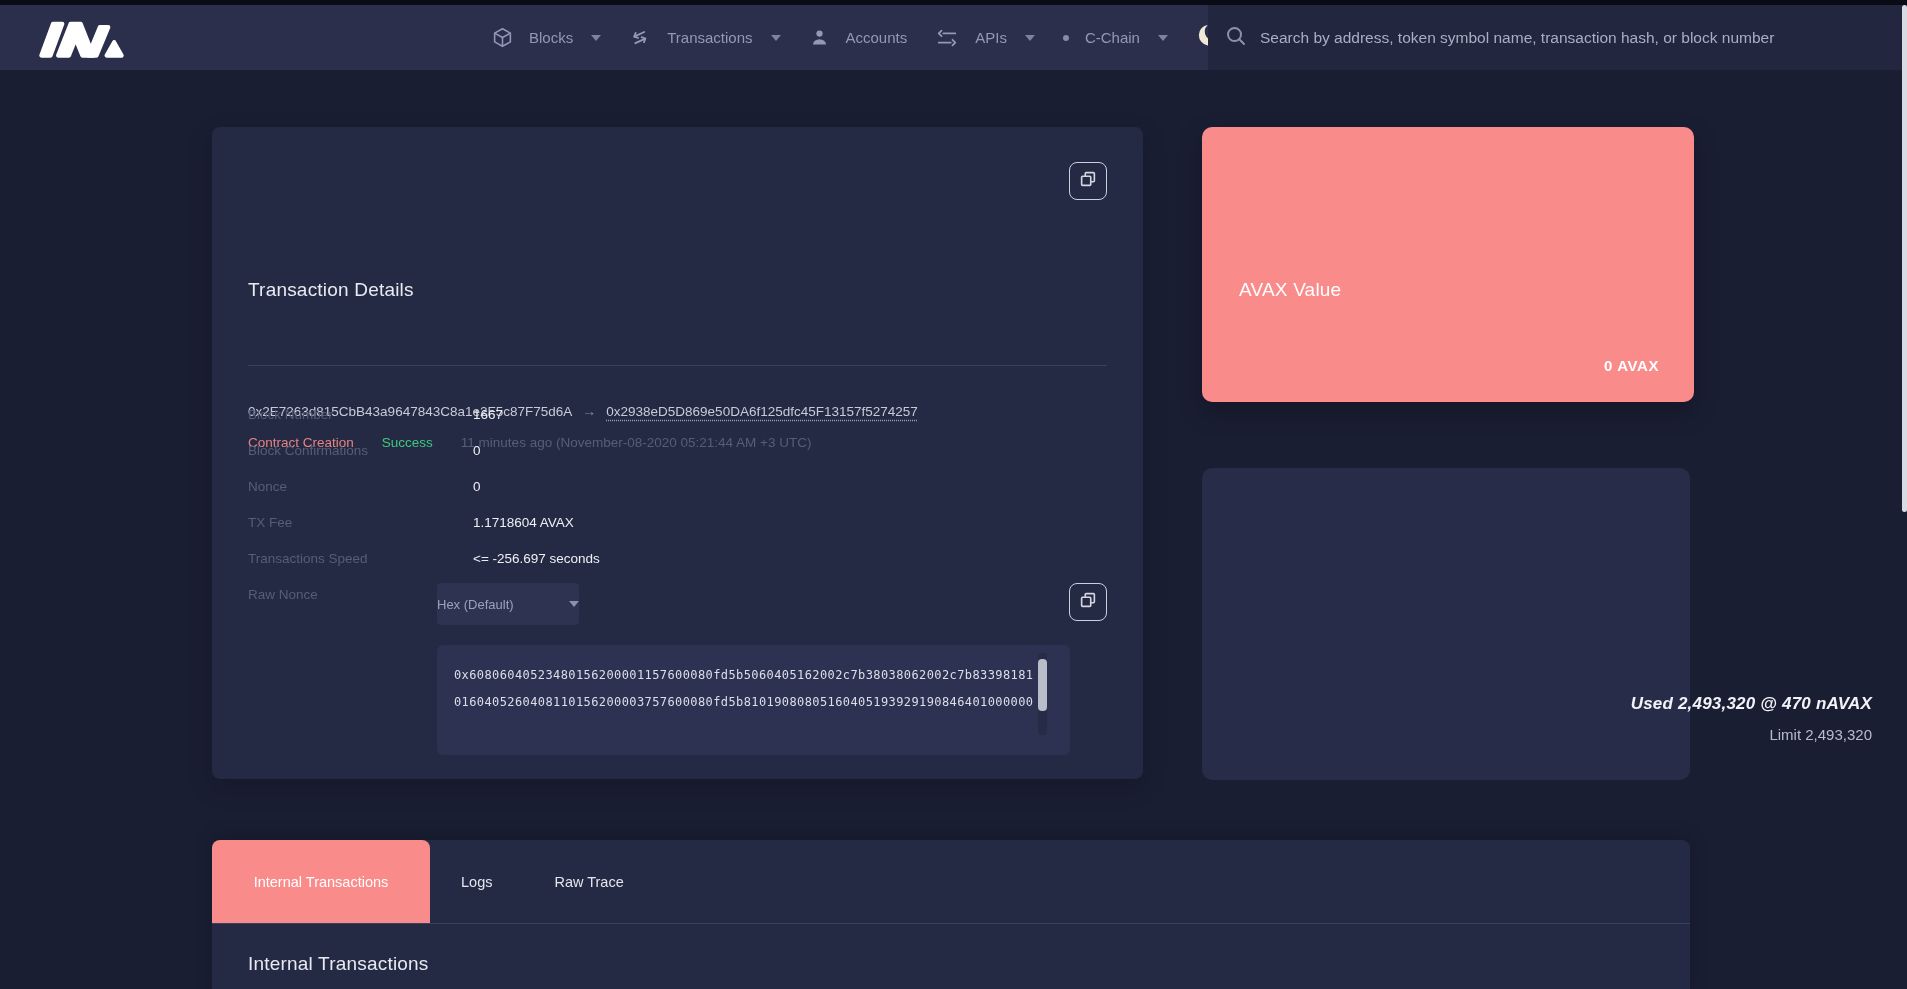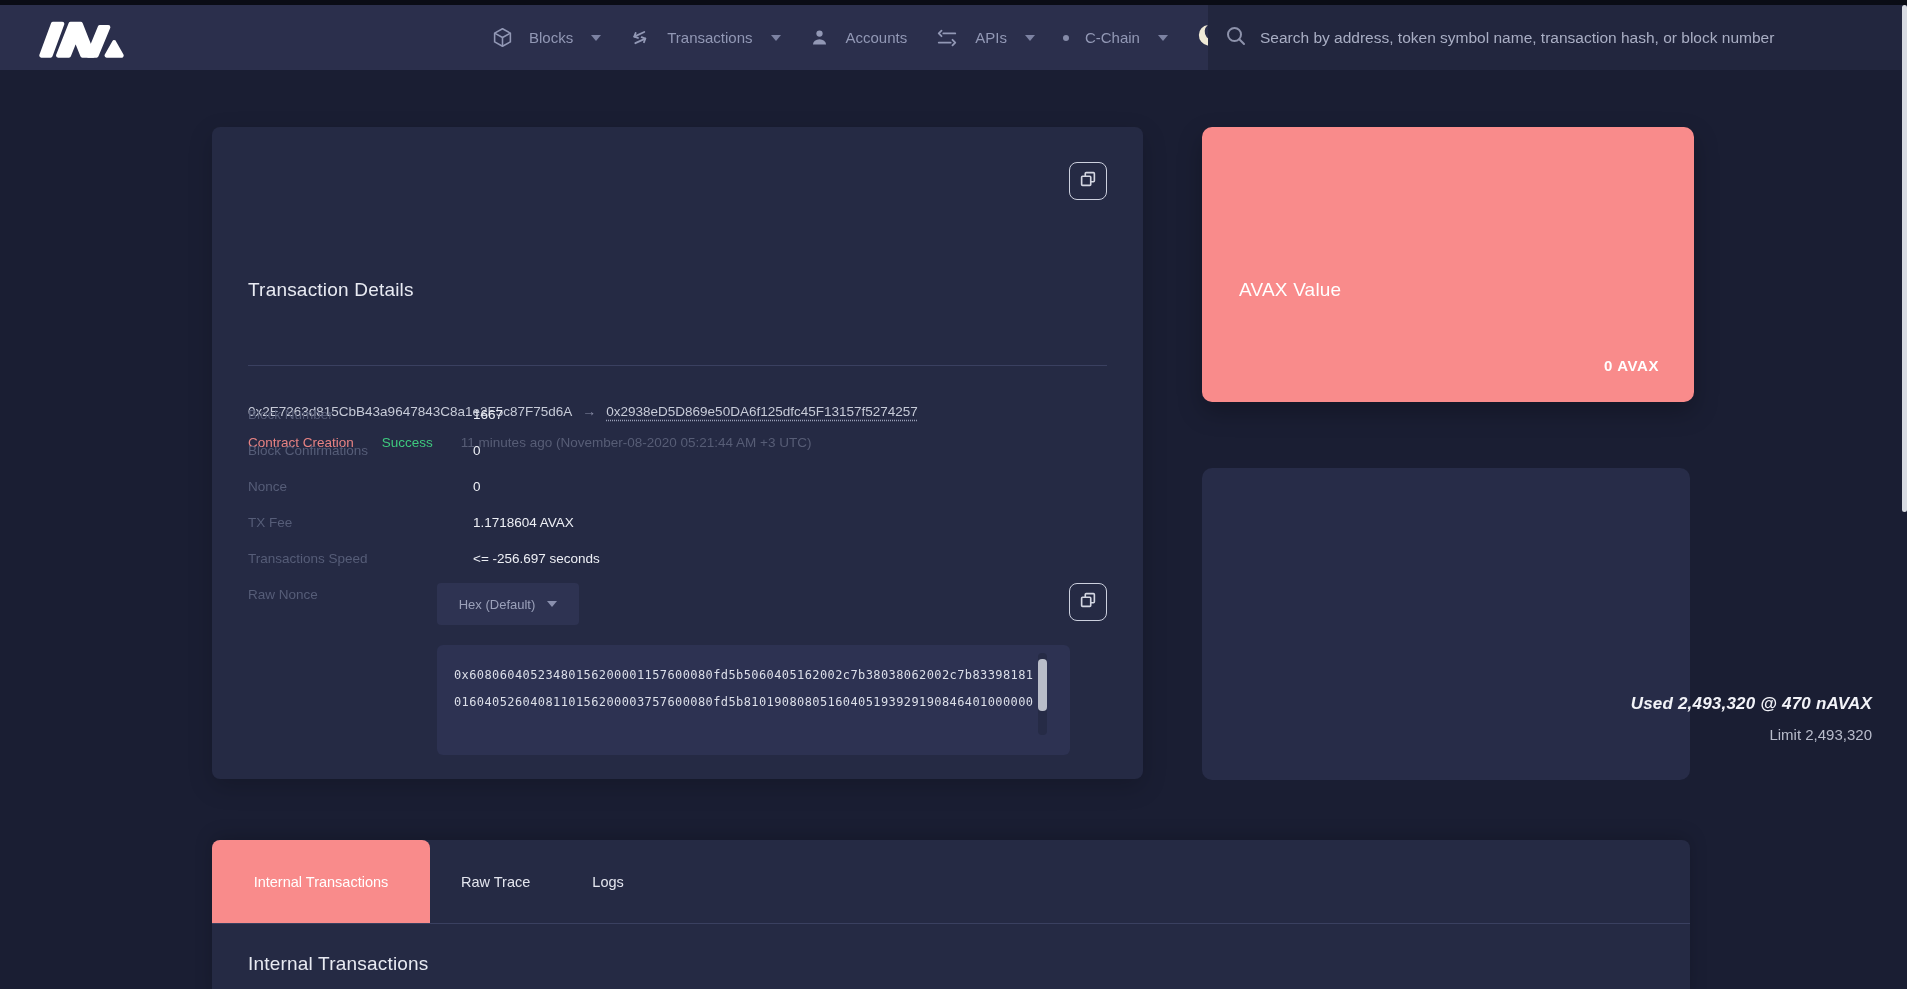--- a/index.html
+++ b/index.html
@@ -36,21 +36,21 @@
   .status-row { position:absolute; left:36px; top:308px; font-size:13.5px; display:flex; align-items:center; }
   .tx-type { color:#e88383; }
   .tx-status { color:#3ec97e; margin-left:28px; }
   .tx-time { color:#575d76; margin-left:28px; }
   .tx-divider { position:absolute; left:36px; right:36px; top:238px; height:1px; background:#3a4060; }
   .details { position:absolute; left:36px; top:269px; right:36px; }
   .detail-row { height:36px; display:flex; align-items:center; font-size:13.5px; }
   .detail-label { width:225px; color:#565d78; }
   .detail-value { color:#edeff5; }
   .rawinput-label { position:absolute; left:36px; top:460px; font-size:13.5px; color:#565d78; }
-  .hex-dd { position:absolute; left:225px; top:456px; width:142px; height:42px; background:#2e3352; border-radius:4px; border:none; color:#9ba1ba; font-size:13px; font-family:"Liberation Sans", sans-serif; display:flex; align-items:center; justify-content:center; gap:10px; cursor:pointer; }
+  .hex-dd { position:absolute; left:225px; top:456px; width:142px; height:42px; background:#2e3352; border-radius:4px; border:none; color:#9ba1ba; font-size:13px; font-family:"Liberation Sans", sans-serif; display:flex; align-items:center; justify-content:space-between; gap:10px; cursor:pointer; }
   .hex-dd .chev { border-top-color:#8a90ae; }
   .hex-box { position:absolute; left:225px; top:518px; width:633px; height:110px; background:#2d3252; border-radius:6px; padding:17px 36px 0 17px; overflow:hidden; }
   .hex-box pre { font-family:"DejaVu Sans Mono", monospace; font-size:12px; line-height:27px; color:#dcdfe9; letter-spacing:.4px; white-space:pre; }
   .hex-scroll { position:absolute; right:23px; top:8px; width:9px; height:82px; background:#262b46; border-radius:4px; }
   .hex-thumb { position:absolute; left:0; top:6px; width:9px; height:52px; background:#b9bdc9; border-radius:4px; cursor:pointer; }
 
   .avax-card { left:1202px; top:127px; width:492px; height:275px; background:#f98b8b; border-radius:10px; box-shadow:0 10px 24px rgba(0,0,0,.25); }
   .avax-title { position:absolute; left:37px; top:152px; color:#ffffff; }
   .avax-value { position:absolute; right:35px; bottom:28px; color:#ffffff; font-size:15px; font-weight:bold; letter-spacing:.6px;margin-top:24px; }
 
@@ -243,20 +243,20 @@
 
   <div class="card gas-card">
     <div class="card-title gas-title">Gas</div>
   </div>
   <div class="gas-used" style="position:absolute;">Used 2,493,320 @ 470 nAVAX</div>
   <div class="gas-limit" style="position:absolute;">Limit 2,493,320</div>
 
   <div class="card bottom-card">
     <div class="tab-row">
       <div class="tab tab-active">Internal Transactions</div>
+      <div class="tab tab-plain">Logs</div>
       <div class="tab tab-plain">Raw Trace</div>
-      <div class="tab tab-plain">Logs</div>
     </div>
     <div class="card-title section-heading">Internal Transactions</div>
   </div>
 
   <div class="vscrollbar"></div>
 </div>
 
 </body></html>

